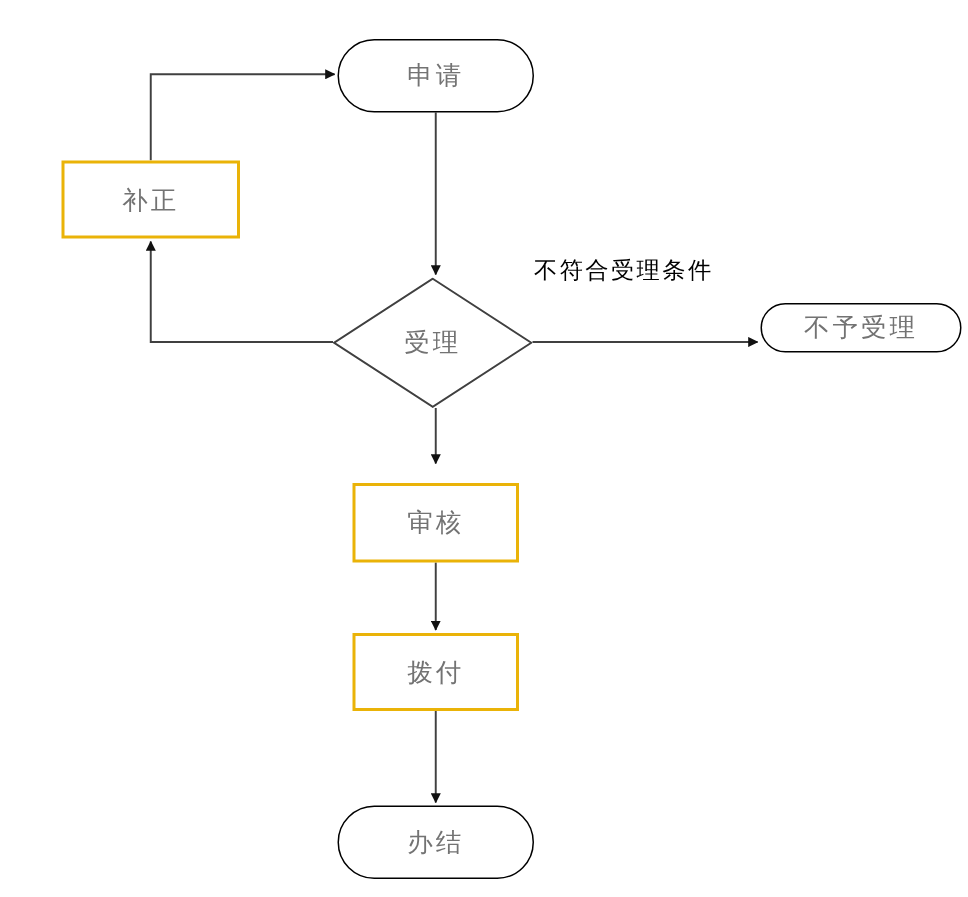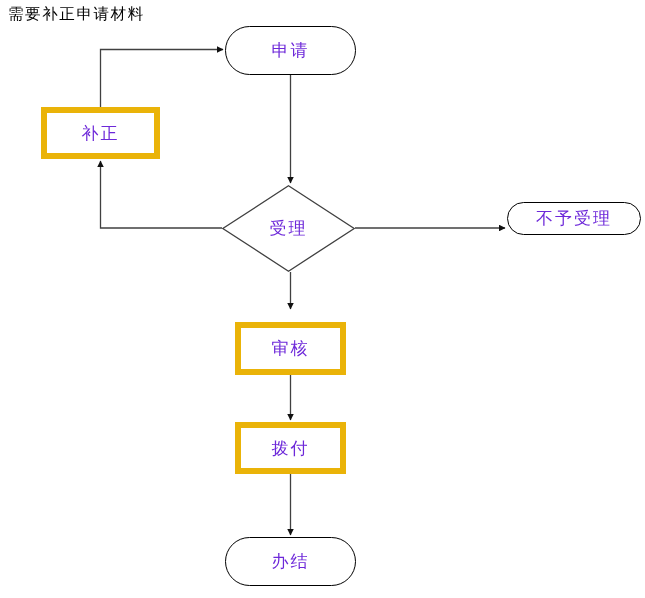--- a/index.html
+++ b/index.html
@@ -23,30 +23,30 @@
     top: 0;
     width: 645px;
     height: 598px;
   }
   .node {
     position: absolute;
     box-sizing: border-box;
     display: flex;
     align-items: center;
     justify-content: center;
-    color: #6d28d9;
+    color: #737373;
     font-size: 17px;
     letter-spacing: 2px;
     white-space: nowrap;
     z-index: 3;
     background: #ffffff;
     text-align: center;
   }
   .node-rect {
-    border: 6px solid #eab308;
+    border: 2px solid #eab308;
   }
   .node-stadium {
     border: 1px solid #000000;
     border-radius: 999px;
   }
   .node-diamond {
     background: transparent;
     border: none;
   }
   .diamond-shape {
@@ -121,16 +121,16 @@
   </div>
 
   <div class="node node-stadium" id="node-done" style="left: 225px; top: 537px; width: 131px; height: 49px;">
     <span>办结</span>
   </div>
 
   <div class="node node-rect" id="node-disburse" style="left: 235px; top: 422px; width: 111px; height: 52px;">
     <span>拨付</span>
   </div>
 
-  <div class="edge-label" id="label-need-supplement" style="left: 8px; top: 4px;">需要补正申请材料</div>
 
+  <div class="edge-label" id="label-not-meet-conditions" style="left: 356px; top: 170px;">不符合受理条件</div>
 
 </div>
 
 </body></html>

